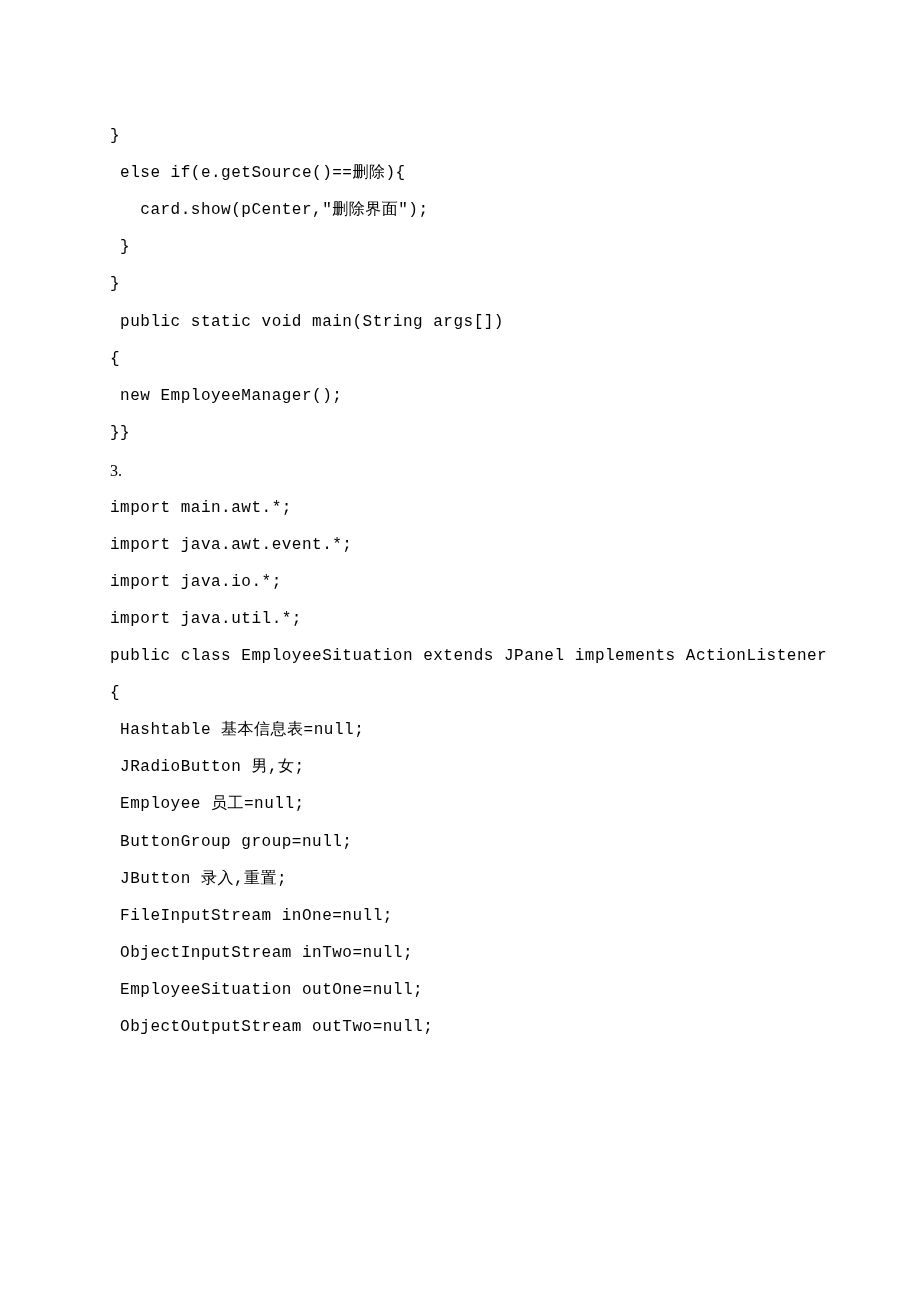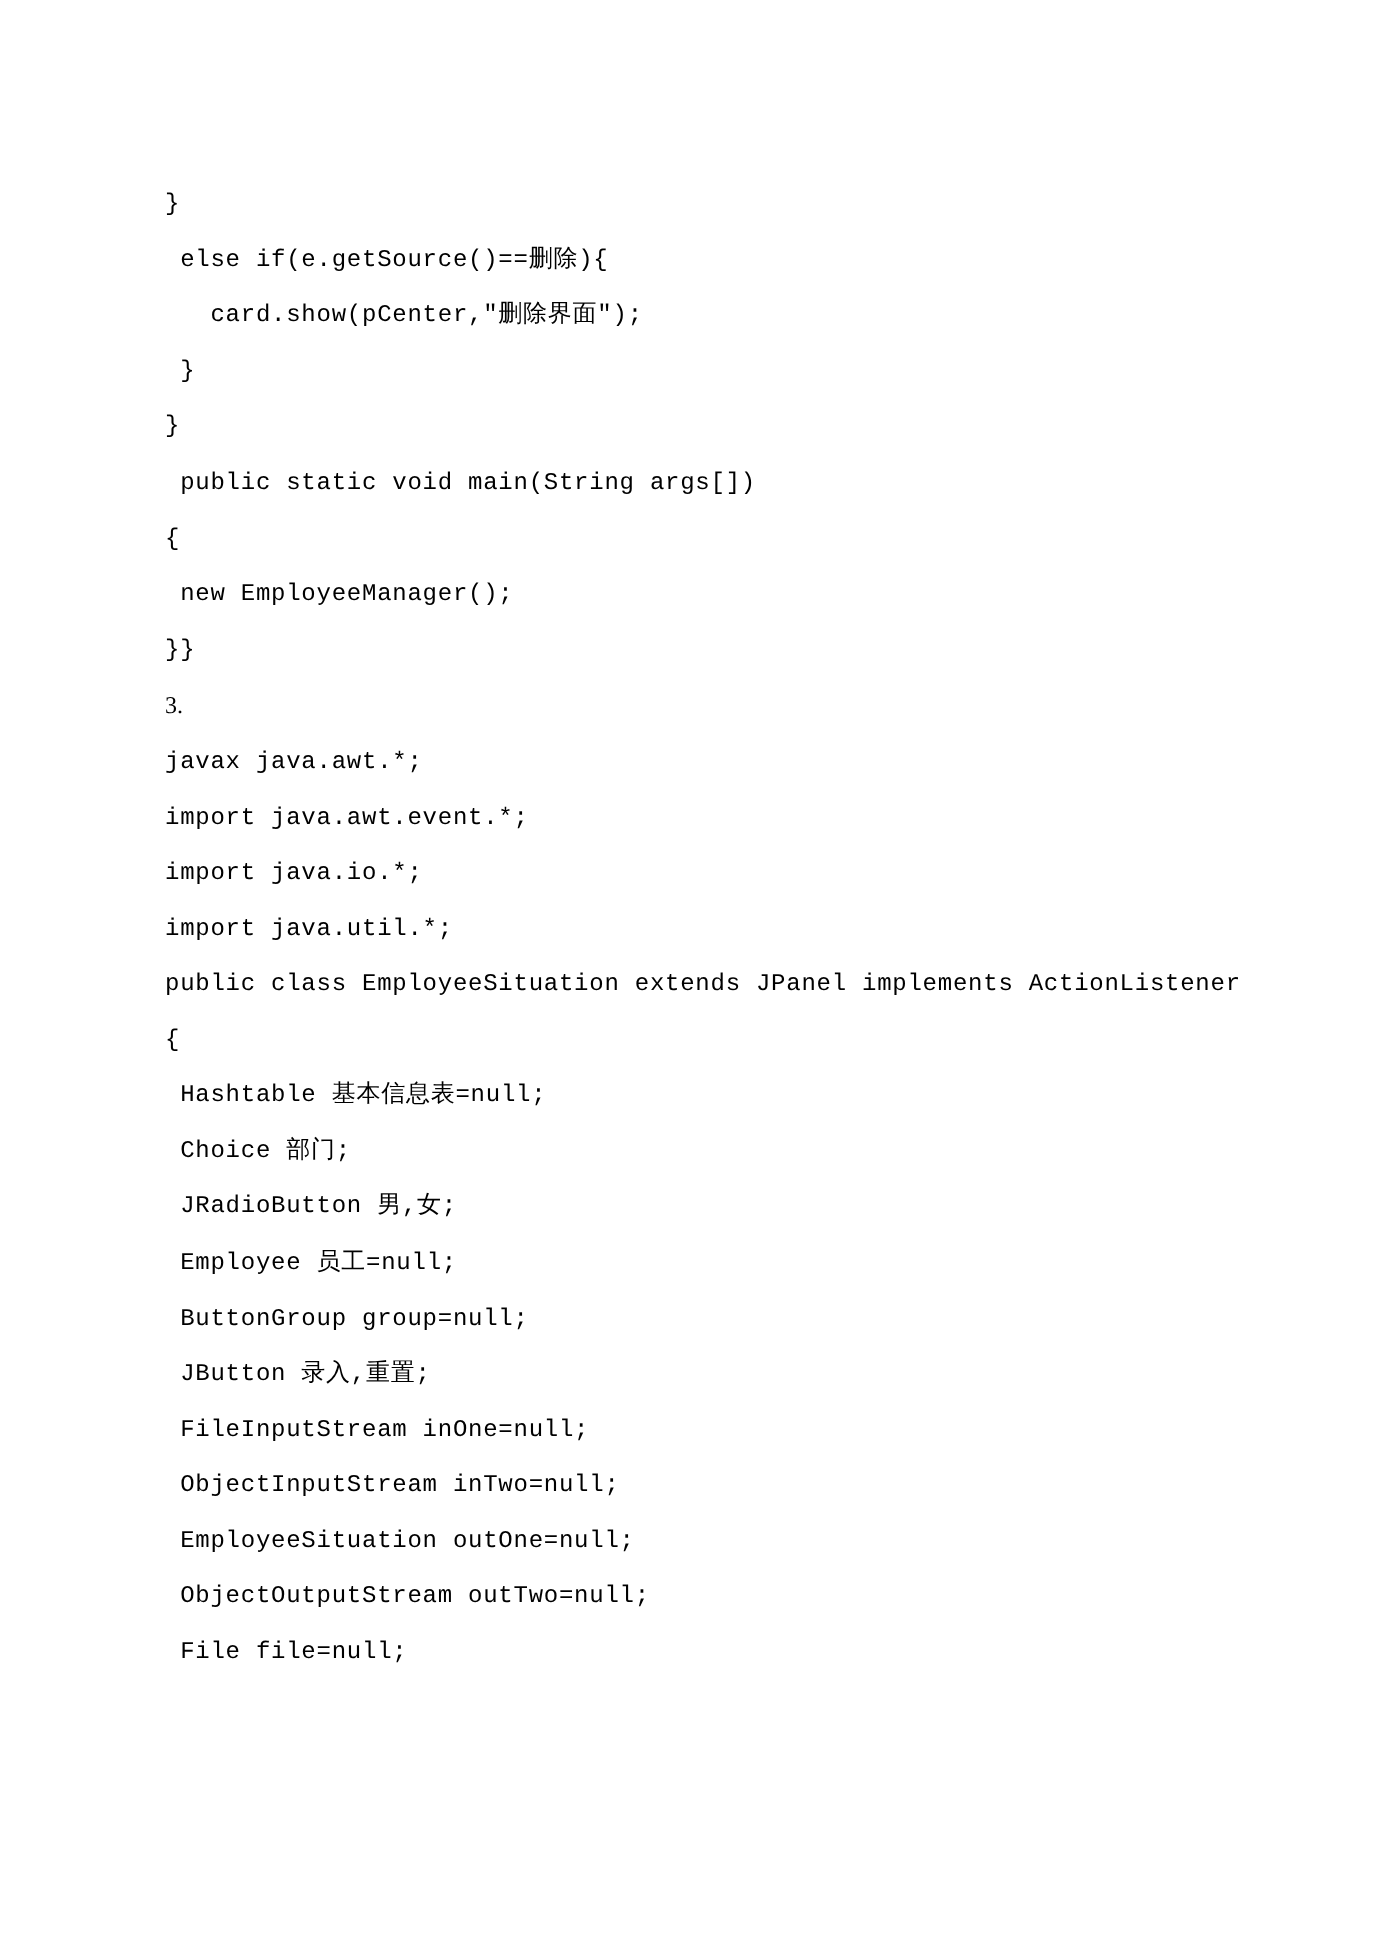--- a/index.html
+++ b/index.html
@@ -37,31 +37,29 @@
       <div class="code-line">}</div>
       <div class="code-line"> else if(e.getSource()==删除){</div>
       <div class="code-line">   card.show(pCenter,"删除界面");</div>
       <div class="code-line"> }</div>
       <div class="code-line">}</div>
       <div class="code-line"> public static void main(String args[])</div>
       <div class="code-line">{</div>
       <div class="code-line"> new EmployeeManager();</div>
       <div class="code-line">}}</div>
       <div class="section-num">3.</div>
-      <div class="code-line">javax java.awt.*;</div>
+      <div class="code-line">import main.awt.*;</div>
       <div class="code-line">import java.awt.event.*;</div>
       <div class="code-line">import java.io.*;</div>
       <div class="code-line">import java.util.*;</div>
       <div class="code-line">public class EmployeeSituation extends JPanel implements ActionListener</div>
       <div class="code-line">{</div>
       <div class="code-line"> Hashtable 基本信息表=null;</div>
-      <div class="code-line"> Choice 部门;</div>
       <div class="code-line"> JRadioButton 男,女;</div>
       <div class="code-line"> Employee 员工=null;</div>
       <div class="code-line"> ButtonGroup group=null;</div>
       <div class="code-line"> JButton 录入,重置;</div>
       <div class="code-line"> FileInputStream inOne=null;</div>
       <div class="code-line"> ObjectInputStream inTwo=null;</div>
       <div class="code-line"> EmployeeSituation outOne=null;</div>
       <div class="code-line"> ObjectOutputStream outTwo=null;</div>
-      <div class="code-line"> File file=null;</div>
     </div>
 </div>
 
 </body></html>

